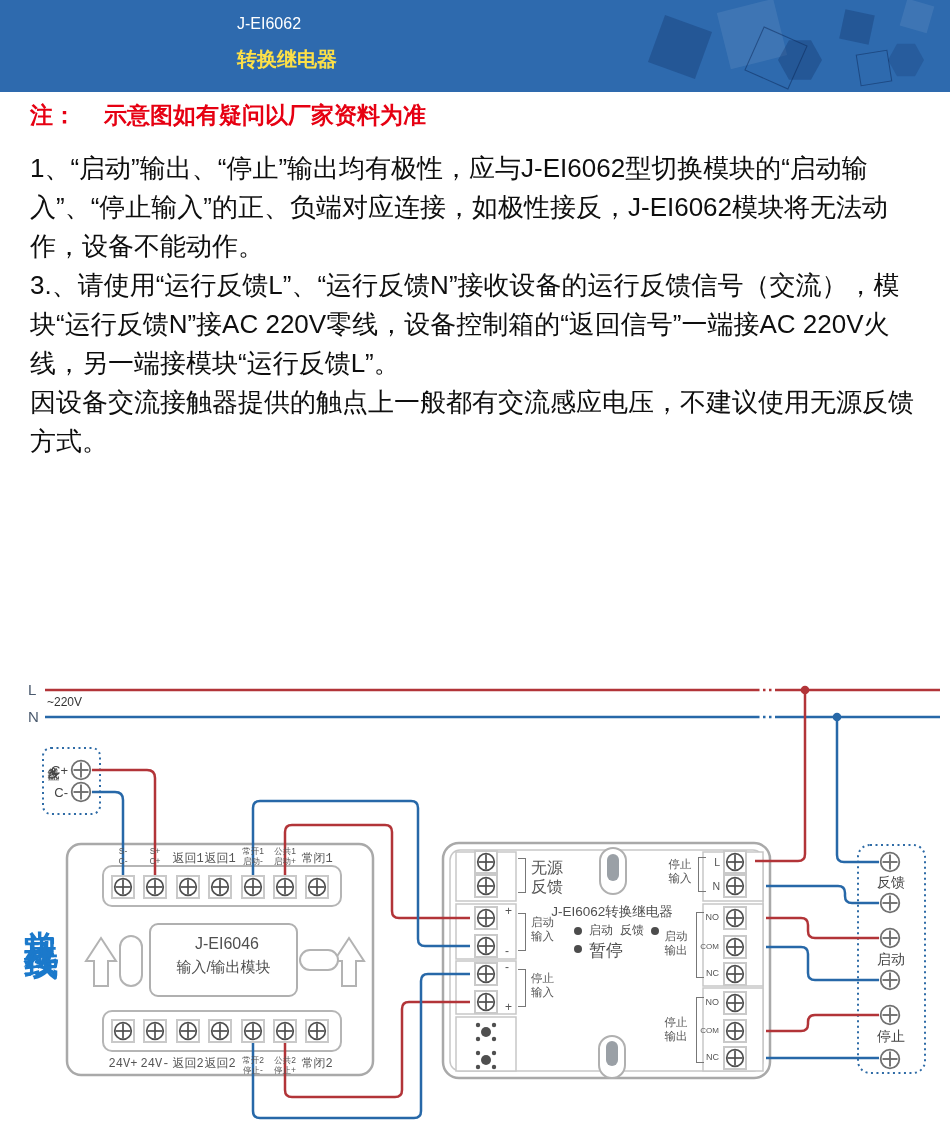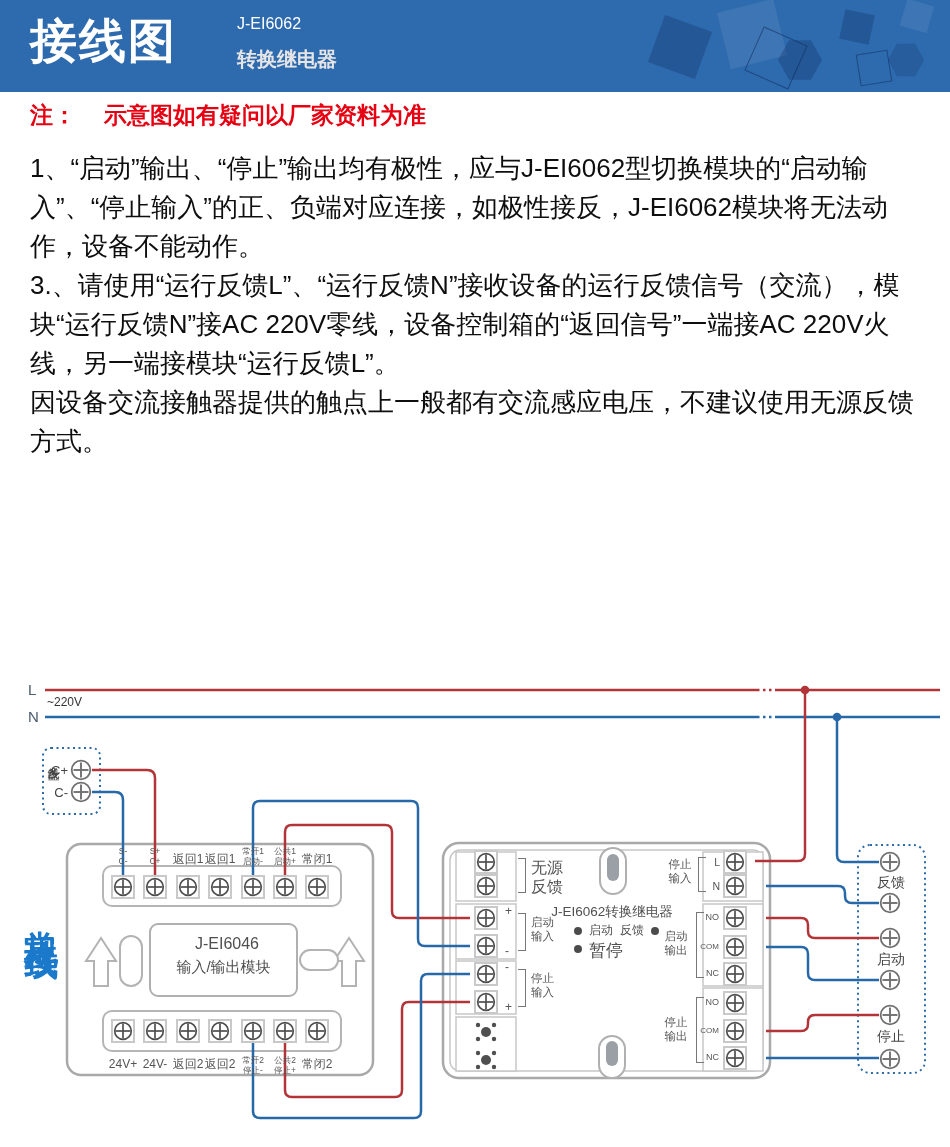--- a/index.html
+++ b/index.html
@@ -2,60 +2,59 @@
 <html><head>
 <meta charset="utf-8">
 <style>
   html,body{margin:0;padding:0;background:#fff;}
   .page{position:relative;width:950px;height:1147px;background:#fff;overflow:hidden;
         font-family:"Liberation Sans","DejaVu Sans",sans-serif;}
   
   .hdr{position:absolute;left:0;top:0;width:950px;height:92px;background:#2e6aae;overflow:hidden;}
   .hdr-title{position:absolute;left:30px;top:10px;font-size:47px;font-weight:bold;color:#fff;letter-spacing:2px;}
   .hdr-model{position:absolute;left:237px;top:15px;font-size:16px;color:#fff;}
-  .hdr-sub{position:absolute;left:237px;top:46px;font-size:20px;font-weight:bold;color:#e5e5e5;}
+  .hdr-sub{position:absolute;left:237px;top:46px;font-size:20px;font-weight:bold;color:#fde047;}
   .cube{position:absolute;background:rgba(14,44,96,.30);}
   .cube.light{background:rgba(255,255,255,.08);}
   .cube.line{background:transparent;border:1px solid rgba(12,40,88,.5);}
   .hex{clip-path:polygon(25% 5%,75% 5%,100% 50%,75% 95%,25% 95%,0 50%);}
   
   .note{position:absolute;left:30px;top:100px;font-size:23px;font-weight:600;color:#e60012;display:flex;}
   .note .gap{width:28px;}
   .paras{position:absolute;left:30px;top:149px;width:892px;color:#0e0e0e;
          font-size:26px;line-height:39px;}
   .paras p{margin:0;}
   
   .lbl{position:absolute;color:#555;white-space:pre-line;line-height:1.2;text-align:center;}
   .cx{transform:translateX(-50%);}
   .rt{text-align:right;}
   .vtext{writing-mode:vertical-rl;text-orientation:upright;}
   .side-big{left:21px;top:820px;font-size:34px;font-weight:bold;color:#1b79cb;letter-spacing:5px;height:185px;}
   .ttl{height:26px;display:flex;align-items:flex-end;justify-content:center;}
   .s2{font-size:8.5px;}
-  .s1{font-size:12px;}
+  .s1{font-size:12px;font-family:Liberation Mono, monospace;}
   .bracket-r{position:absolute;width:7px;border:1.5px solid #777;border-left:none;}
   .bracket-l{position:absolute;width:7px;border:1.5px solid #777;border-right:none;}
   .led{position:absolute;width:8px;height:8px;border-radius:50%;background:#4c4c4c;}
   svg{position:absolute;left:0;top:0;}
 </style>
 </head>
 <body>
 
 <div class="page">
 
   <div class="hdr">
     <div class="cube" style="left:655px;top:22px;width:50px;height:50px;transform:rotate(20deg);"></div>
     <div class="cube light" style="left:723px;top:5px;width:58px;height:58px;transform:rotate(-14deg);"></div>
     <div class="cube hex" style="left:778px;top:38px;width:44px;height:44px;"></div>
     <div class="cube" style="left:842px;top:12px;width:30px;height:30px;transform:rotate(12deg);"></div>
     <div class="cube hex" style="left:888px;top:42px;width:36px;height:36px;opacity:.7;"></div>
     <div class="cube light" style="left:903px;top:2px;width:28px;height:28px;transform:rotate(16deg);"></div>
     <div class="cube line" style="left:752px;top:34px;width:46px;height:46px;transform:rotate(24deg);"></div>
     <div class="cube line" style="left:858px;top:52px;width:30px;height:30px;transform:rotate(-9deg);"></div>
-    <div class="hdr-title">接线图</div>
     <div class="hdr-model">J-EI6062</div>
     <div class="hdr-sub">转换继电器</div>
   </div>
 
   <div class="note">
     <span>注：</span>
     <span class="gap"></span>
     <span>示意图如有疑问以厂家资料为准</span>
   </div>
 

